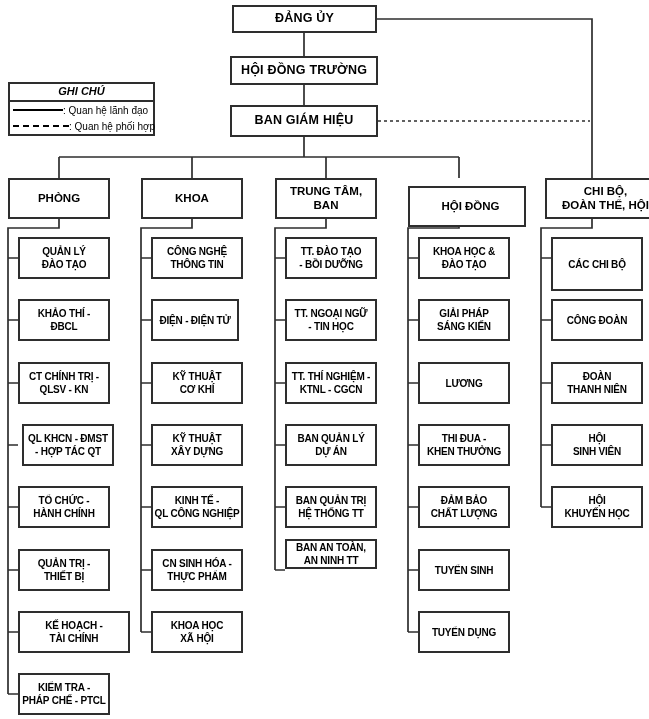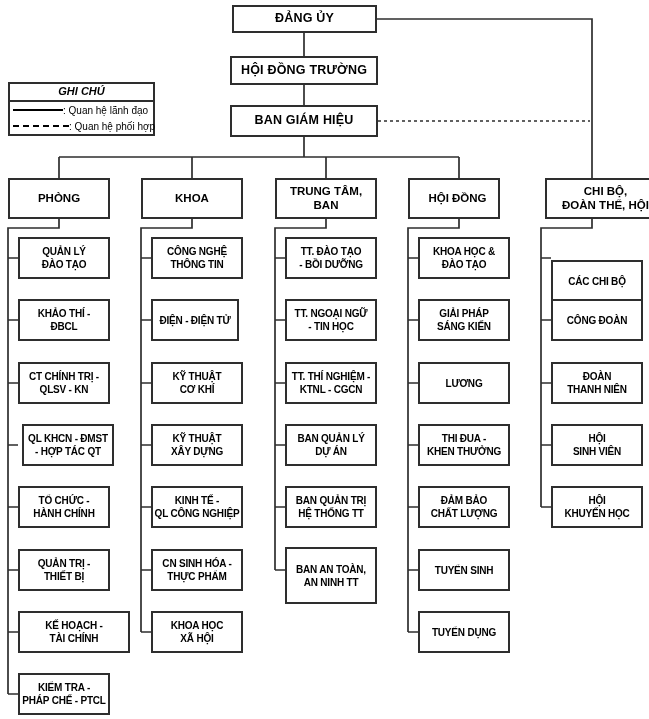--- a/index.html
+++ b/index.html
@@ -105,41 +105,41 @@
         <div class="node child" style="left: 10px; top: 59px; width: 92px; height: 42px;">TT. ĐÀO TẠO
 - BỒI DƯỠNG</div>
         <div class="node child" style="left: 10px; top: 121px; width: 92px; height: 42px;">TT. NGOẠI NGỮ
 - TIN HỌC</div>
         <div class="node child" style="left: 10px; top: 184px; width: 92px; height: 42px;">TT. THÍ NGHIỆM -
 KTNL - CGCN</div>
         <div class="node child" style="left: 10px; top: 246px; width: 92px; height: 42px;">BAN QUẢN LÝ
 DỰ ÁN</div>
         <div class="node child" style="left: 10px; top: 308px; width: 92px; height: 42px;">BAN QUẢN TRỊ
 HỆ THỐNG TT</div>
-        <div class="node child" style="left: 10px; top: 369px; width: 92px; height: 57px;">BAN AN TOÀN,
+        <div class="node child" style="left: 10px; top: 361px; width: 92px; height: 30px;">BAN AN TOÀN,
 AN NINH TT</div>
       </div>
       <div class="column" style="left: 408px; top: 178px; width: 102px;">
-        <div class="node header" style="left: 0px; top: 0px; width: 92px; height: 41px; padding-left: 7px;">HỘI ĐỒNG</div>
+        <div class="node header" style="left: 0px; top: 8px; width: 118px; height: 41px; padding-left: 7px;">HỘI ĐỒNG</div>
         <div class="node child" style="left: 10px; top: 59px; width: 92px; height: 42px;">KHOA HỌC &amp;
 ĐÀO TẠO</div>
         <div class="node child" style="left: 10px; top: 121px; width: 92px; height: 42px;">GIẢI PHÁP
 SÁNG KIẾN</div>
         <div class="node child" style="left: 10px; top: 184px; width: 92px; height: 42px;">LƯƠNG</div>
         <div class="node child" style="left: 10px; top: 246px; width: 92px; height: 42px;">THI ĐUA -
 KHEN THƯỞNG</div>
         <div class="node child" style="left: 10px; top: 308px; width: 92px; height: 42px;">ĐẢM BẢO
 CHẤT LƯỢNG</div>
         <div class="node child" style="left: 10px; top: 371px; width: 92px; height: 42px; text-align: right;">TUYỂN SINH</div>
         <div class="node child" style="left: 10px; top: 433px; width: 92px; height: 42px;">TUYỂN DỤNG</div>
       </div>
       <div class="column" style="left: 541px; top: 178px; width: 102px;">
         <div class="node header" style="left: 4px; top: 0px; width: 121px; height: 41px;">CHI BỘ,
 ĐOÀN THỂ, HỘI</div>
-        <div class="node child" style="left: 10px; top: 59px; width: 92px; height: 42px; margin-top: 23px;">CÁC CHI BỘ</div>
+        <div class="node child" style="left: 10px; top: 59px; width: 92px; height: 54px;">CÁC CHI BỘ</div>
         <div class="node child" style="left: 10px; top: 121px; width: 92px; height: 42px;">CÔNG ĐOÀN</div>
         <div class="node child" style="left: 10px; top: 184px; width: 92px; height: 42px;">ĐOÀN
 THANH NIÊN</div>
         <div class="node child" style="left: 10px; top: 246px; width: 92px; height: 42px;">HỘI
 SINH VIÊN</div>
         <div class="node child" style="left: 10px; top: 308px; width: 92px; height: 42px;">HỘI
 KHUYẾN HỌC</div>
       </div>
     </div>
 </div>

